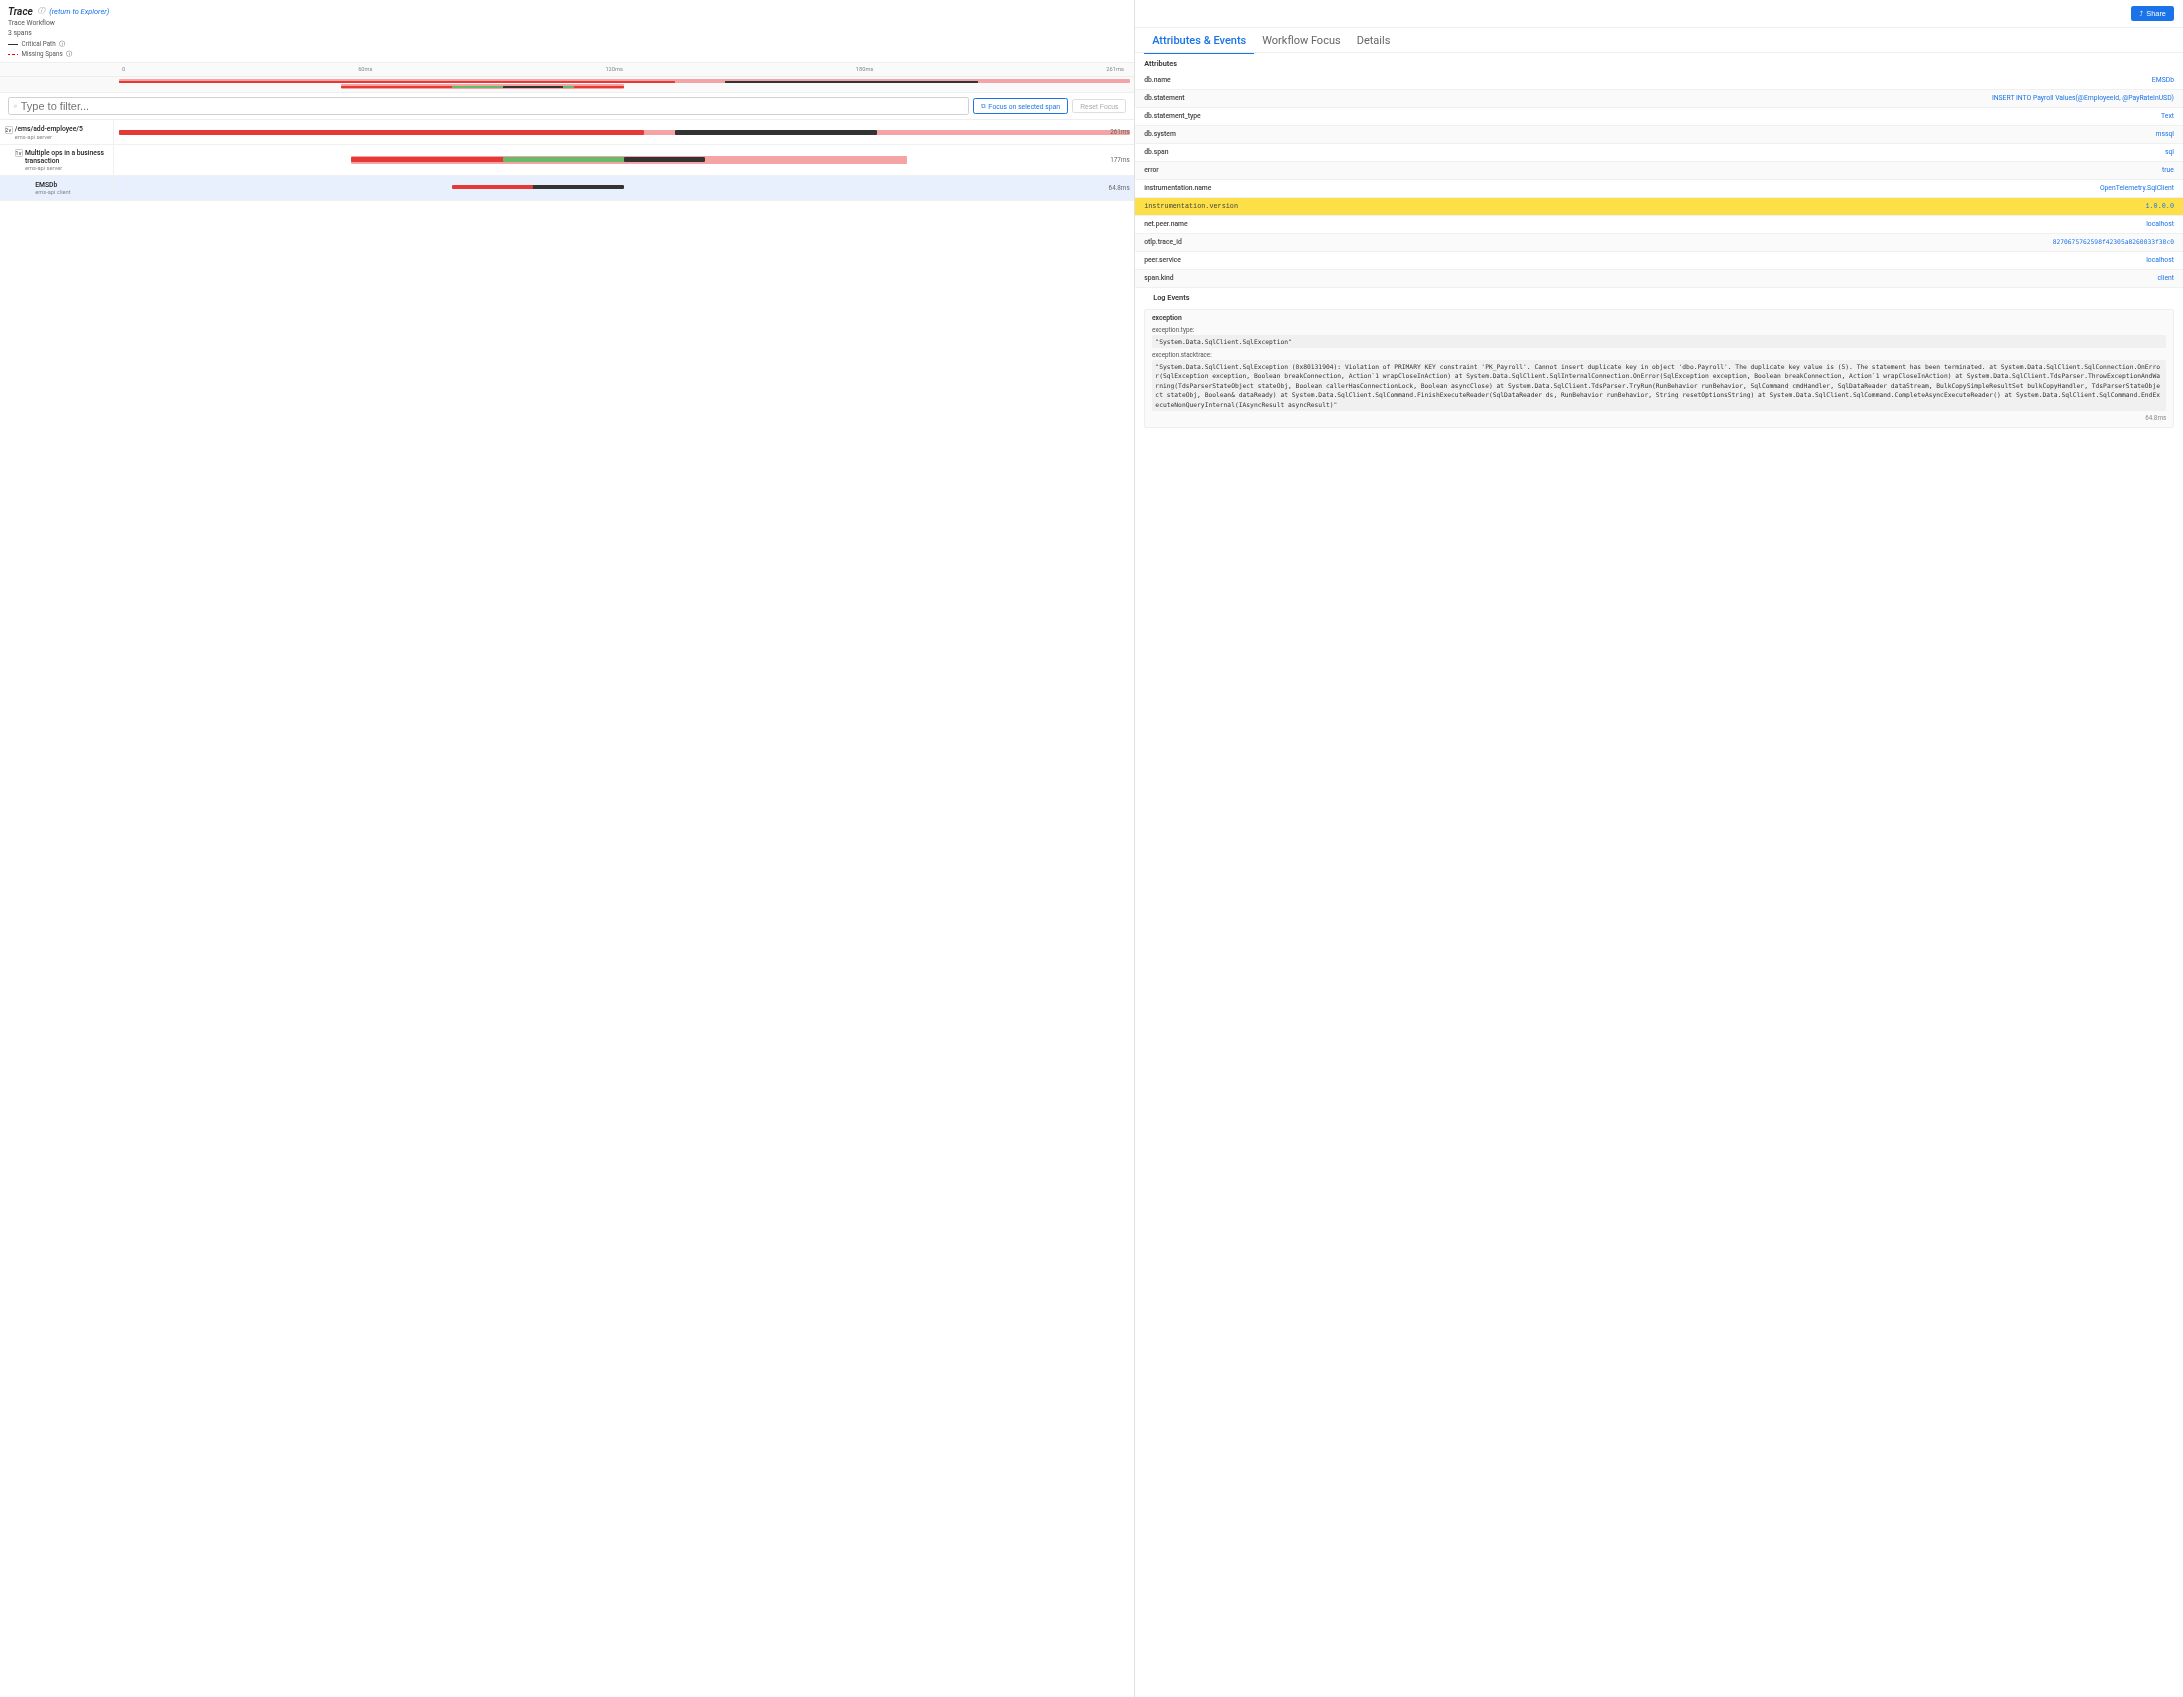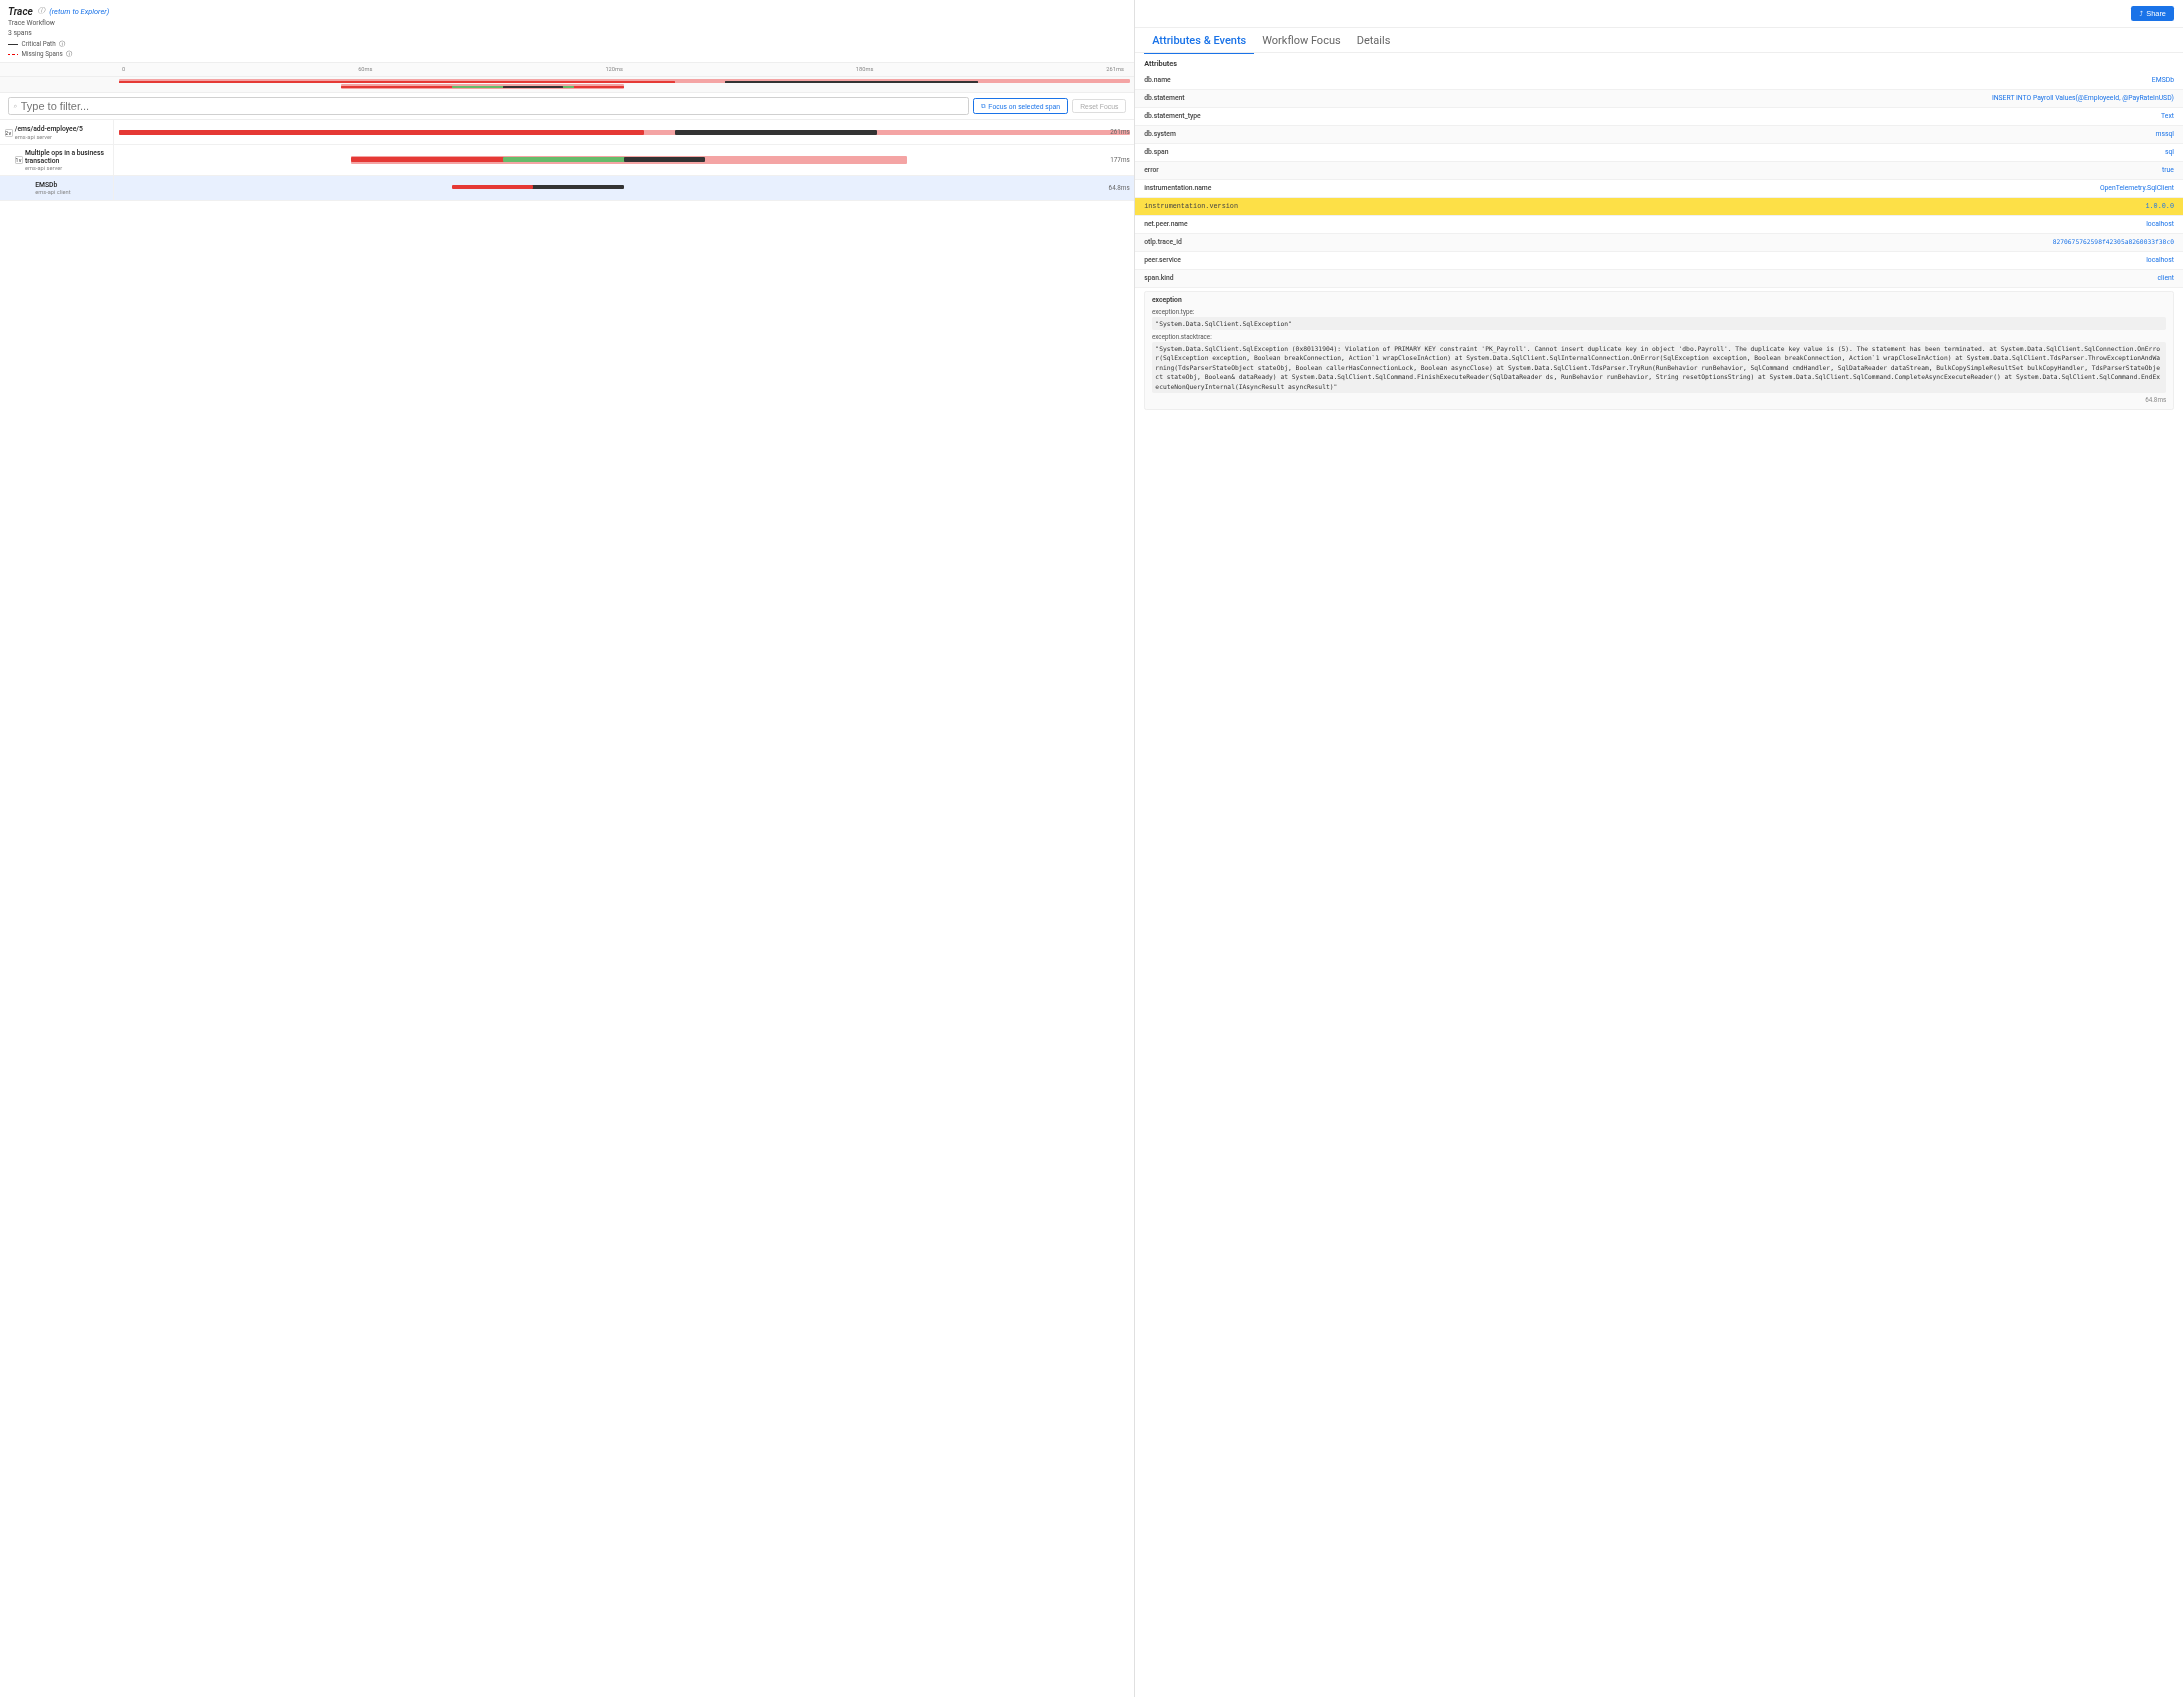--- a/index.html
+++ b/index.html
@@ -34,21 +34,21 @@
     .btn { display: flex; align-items: center; gap: 2.8px; padding: 2.8px 6.8px; border: 0.6px solid #d0d0d0; border-radius: 2.3px; font-size: 6.8px; cursor: pointer; background: #fff; color: #333; white-space: nowrap; }
     .btn.focus-btn { color: #1a73e8; border-color: #1a73e8; }
     .btn .btn-icon { font-size: 6.3px; }
     .btn.disabled { color: #aaa; border-color: #ddd; cursor: default; }
 
     
     .spans-area { flex: 1; overflow-y: auto; }
     .span-row { display: flex; align-items: stretch; border-bottom: 0.6px solid #f0f0f0; min-height: 25px; cursor: pointer; }
     .span-row.selected { background: #e8f0fe; }
     .span-left { width: 114px; min-width: 114px; padding: 3.4px 4.5px; display: flex; flex-direction: column; justify-content: center; border-right: 0.6px solid #f0f0f0; }
-    .span-indent { display: flex; align-items: center; gap: 2.3px; }
+    .span-indent { display: flex; align-items: flex-start; gap: 2.3px; }
     .span-toggle { width: 8px; height: 8px; border: 0.6px solid #ccc; border-radius: 1.1px; display: flex; align-items: center; justify-content: center; font-size: 5.1px; cursor: pointer; flex-shrink: 0; margin-top: 0.6px; }
     .span-name-wrap { display: flex; flex-direction: column; }
     .span-name { font-size: 6.8px; font-weight: 500; color: #222; }
     .span-service { font-size: 5.7px; color: #888; margin-top: 0.6px; }
     .span-right { flex: 1; padding: 3.4px 4.5px; display: flex; align-items: center; position: relative; }
     .span-duration { font-size: 6.3px; color: #666; position: absolute; right: 4.5px; top: 50%; transform: translateY(-50%); }
     .span-bar-area { flex: 1; height: 100%; display: flex; align-items: center; }
     .span-bar-container { width: 100%; height: 11.4px; position: relative; }
     .bar { position: absolute; height: 5.7px; top: 2.8px; border-radius: 1.1px; }
     .bar.pink { background: #f4a4a4; }
@@ -297,20 +297,21 @@
         <div class="attr-key">peer.service</div>
         <div class="attr-val">localhost</div>
       </div>
       <div class="attr-row" style="background:#fafafa;">
         <div class="attr-key">span.kind</div>
         <div class="attr-val">client</div>
       </div>
     </div>
 
     <div class="log-section">
+      <div class="section-title">Log Events</div>
       <div class="log-event">
         <div class="log-event-name">exception</div>
         <div class="log-detail">
           <div class="log-detail-key">exception.type:</div>
           <div class="log-detail-val">"System.Data.SqlClient.SqlException"</div>
         </div>
         <div class="log-detail">
           <div class="log-detail-key">exception.stacktrace:</div>
           <div class="log-detail-val">"System.Data.SqlClient.SqlException (0x80131904): Violation of PRIMARY KEY constraint 'PK_Payroll'. Cannot insert duplicate key in object 'dbo.Payroll'. The duplicate key value is (5). The statement has been terminated. at System.Data.SqlClient.SqlConnection.OnError(SqlException exception, Boolean breakConnection, Action`1 wrapCloseInAction) at System.Data.SqlClient.SqlInternalConnection.OnError(SqlException exception, Boolean breakConnection, Action`1 wrapCloseInAction) at System.Data.SqlClient.TdsParser.ThrowExceptionAndWarning(TdsParserStateObject stateObj, Boolean callerHasConnectionLock, Boolean asyncClose) at System.Data.SqlClient.TdsParser.TryRun(RunBehavior runBehavior, SqlCommand cmdHandler, SqlDataReader dataStream, BulkCopySimpleResultSet bulkCopyHandler, TdsParserStateObject stateObj, Boolean&amp; dataReady) at System.Data.SqlClient.SqlCommand.FinishExecuteReader(SqlDataReader ds, RunBehavior runBehavior, String resetOptionsString) at System.Data.SqlClient.SqlCommand.CompleteAsyncExecuteReader() at System.Data.SqlClient.SqlCommand.EndExecuteNonQueryInternal(IAsyncResult asyncResult)"</div>
         </div>

